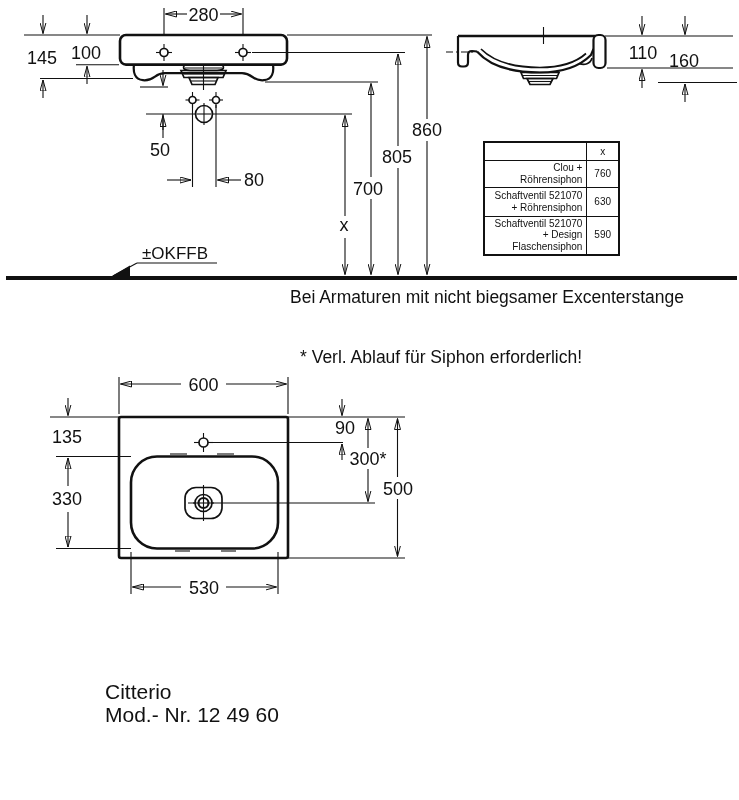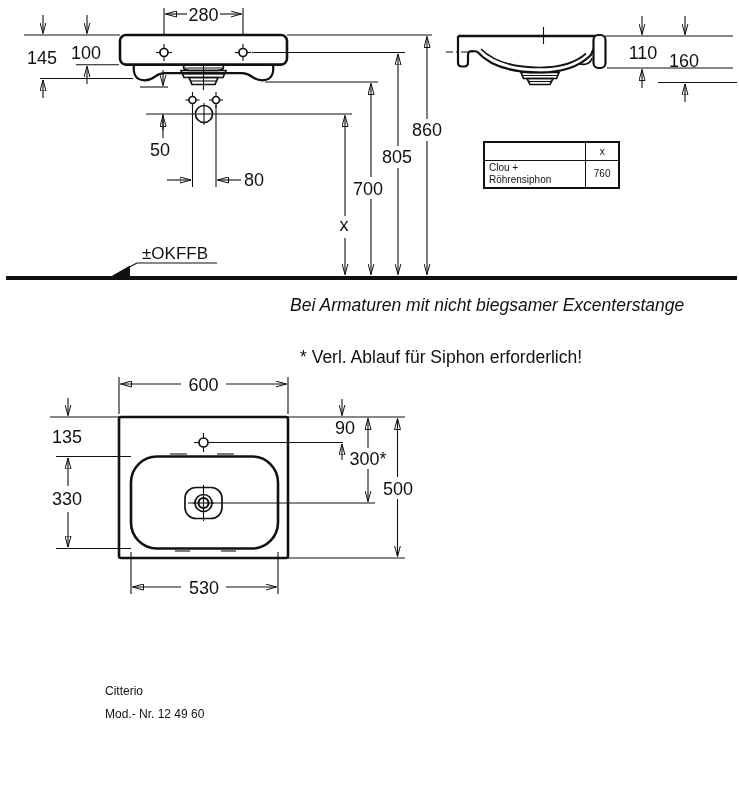--- a/index.html
+++ b/index.html
@@ -12,27 +12,27 @@
   .body2{stroke-width:2.2;}
   .med{stroke-width:1.7;}
   .thin{stroke-width:1.1;}
   .fillw{fill:#ffffff;}
   .fillb{fill:#111111;stroke:none;}
   svg text{fill:#111111;stroke:none;font-size:18px;text-anchor:middle;
            font-family:"Liberation Sans",sans-serif;}
   svg text.t17{font-size:17px;}
   svg text.left{text-anchor:start;}
   .note{position:absolute;font-size:17.5px;line-height:21px;white-space:nowrap;}
-  .note-armatur{left:290px;top:295px;font-style:italic;}
+  .note-armatur{left:290px;top:287px;}
   .note-siphon{left:300px;top:347px;}
-  .product-block{position:absolute;left:105px;top:680px;font-size:12px;line-height:23px;white-space:nowrap;}
+  .product-block{position:absolute;left:105px;top:680px;font-size:21px;line-height:23px;white-space:nowrap;}
   table.siphon-table{position:absolute;left:483px;top:141px;border-collapse:collapse;
      border:2px solid #111111;font-size:10px;line-height:1.18;table-layout:fixed;}
   table.siphon-table td{border:1px solid #111111;padding:1px 4px;vertical-align:middle;overflow:hidden;}
-  table.siphon-table td.name{width:158px;text-align:left;}
+  table.siphon-table td.name{width:158px;text-align:right;}
   table.siphon-table td.val{width:39px;text-align:center;}
   tr.hdr td{height:15px;text-align:center;}
   tr.r1 td{height:13px;}
   tr.r2 td{height:26px;}
   tr.r3 td{height:27px;}
 </style>
 </head>
 <body>
 
 <div class="stage">
@@ -227,20 +227,28 @@
 <table class="siphon-table">
   <tbody>
         <tr class="hdr">
     <td class="name"></td>
     <td class="val">x</td>
   </tr>
   <tr class="r1">
     <td class="name">Clou + Röhrensiphon</td>
     <td class="val">760</td>
   </tr>
+  <tr class="r2">
+    <td class="name">Schaftventil 521070 + Röhrensiphon</td>
+    <td class="val">630</td>
+  </tr>
+  <tr class="r3">
+    <td class="name">Schaftventil 521070 + Design Flaschensiphon</td>
+    <td class="val">590</td>
+  </tr>
 </tbody>
     </table>
 
 <div class="note note-armatur">
   <div>Bei Armaturen mit nicht biegsamer Excenterstange</div>
 </div>
 <div class="note note-siphon">* Verl. Ablauf für Siphon erforderlich!</div>
 
 <div class="product-block">
   <div>Citterio</div>

